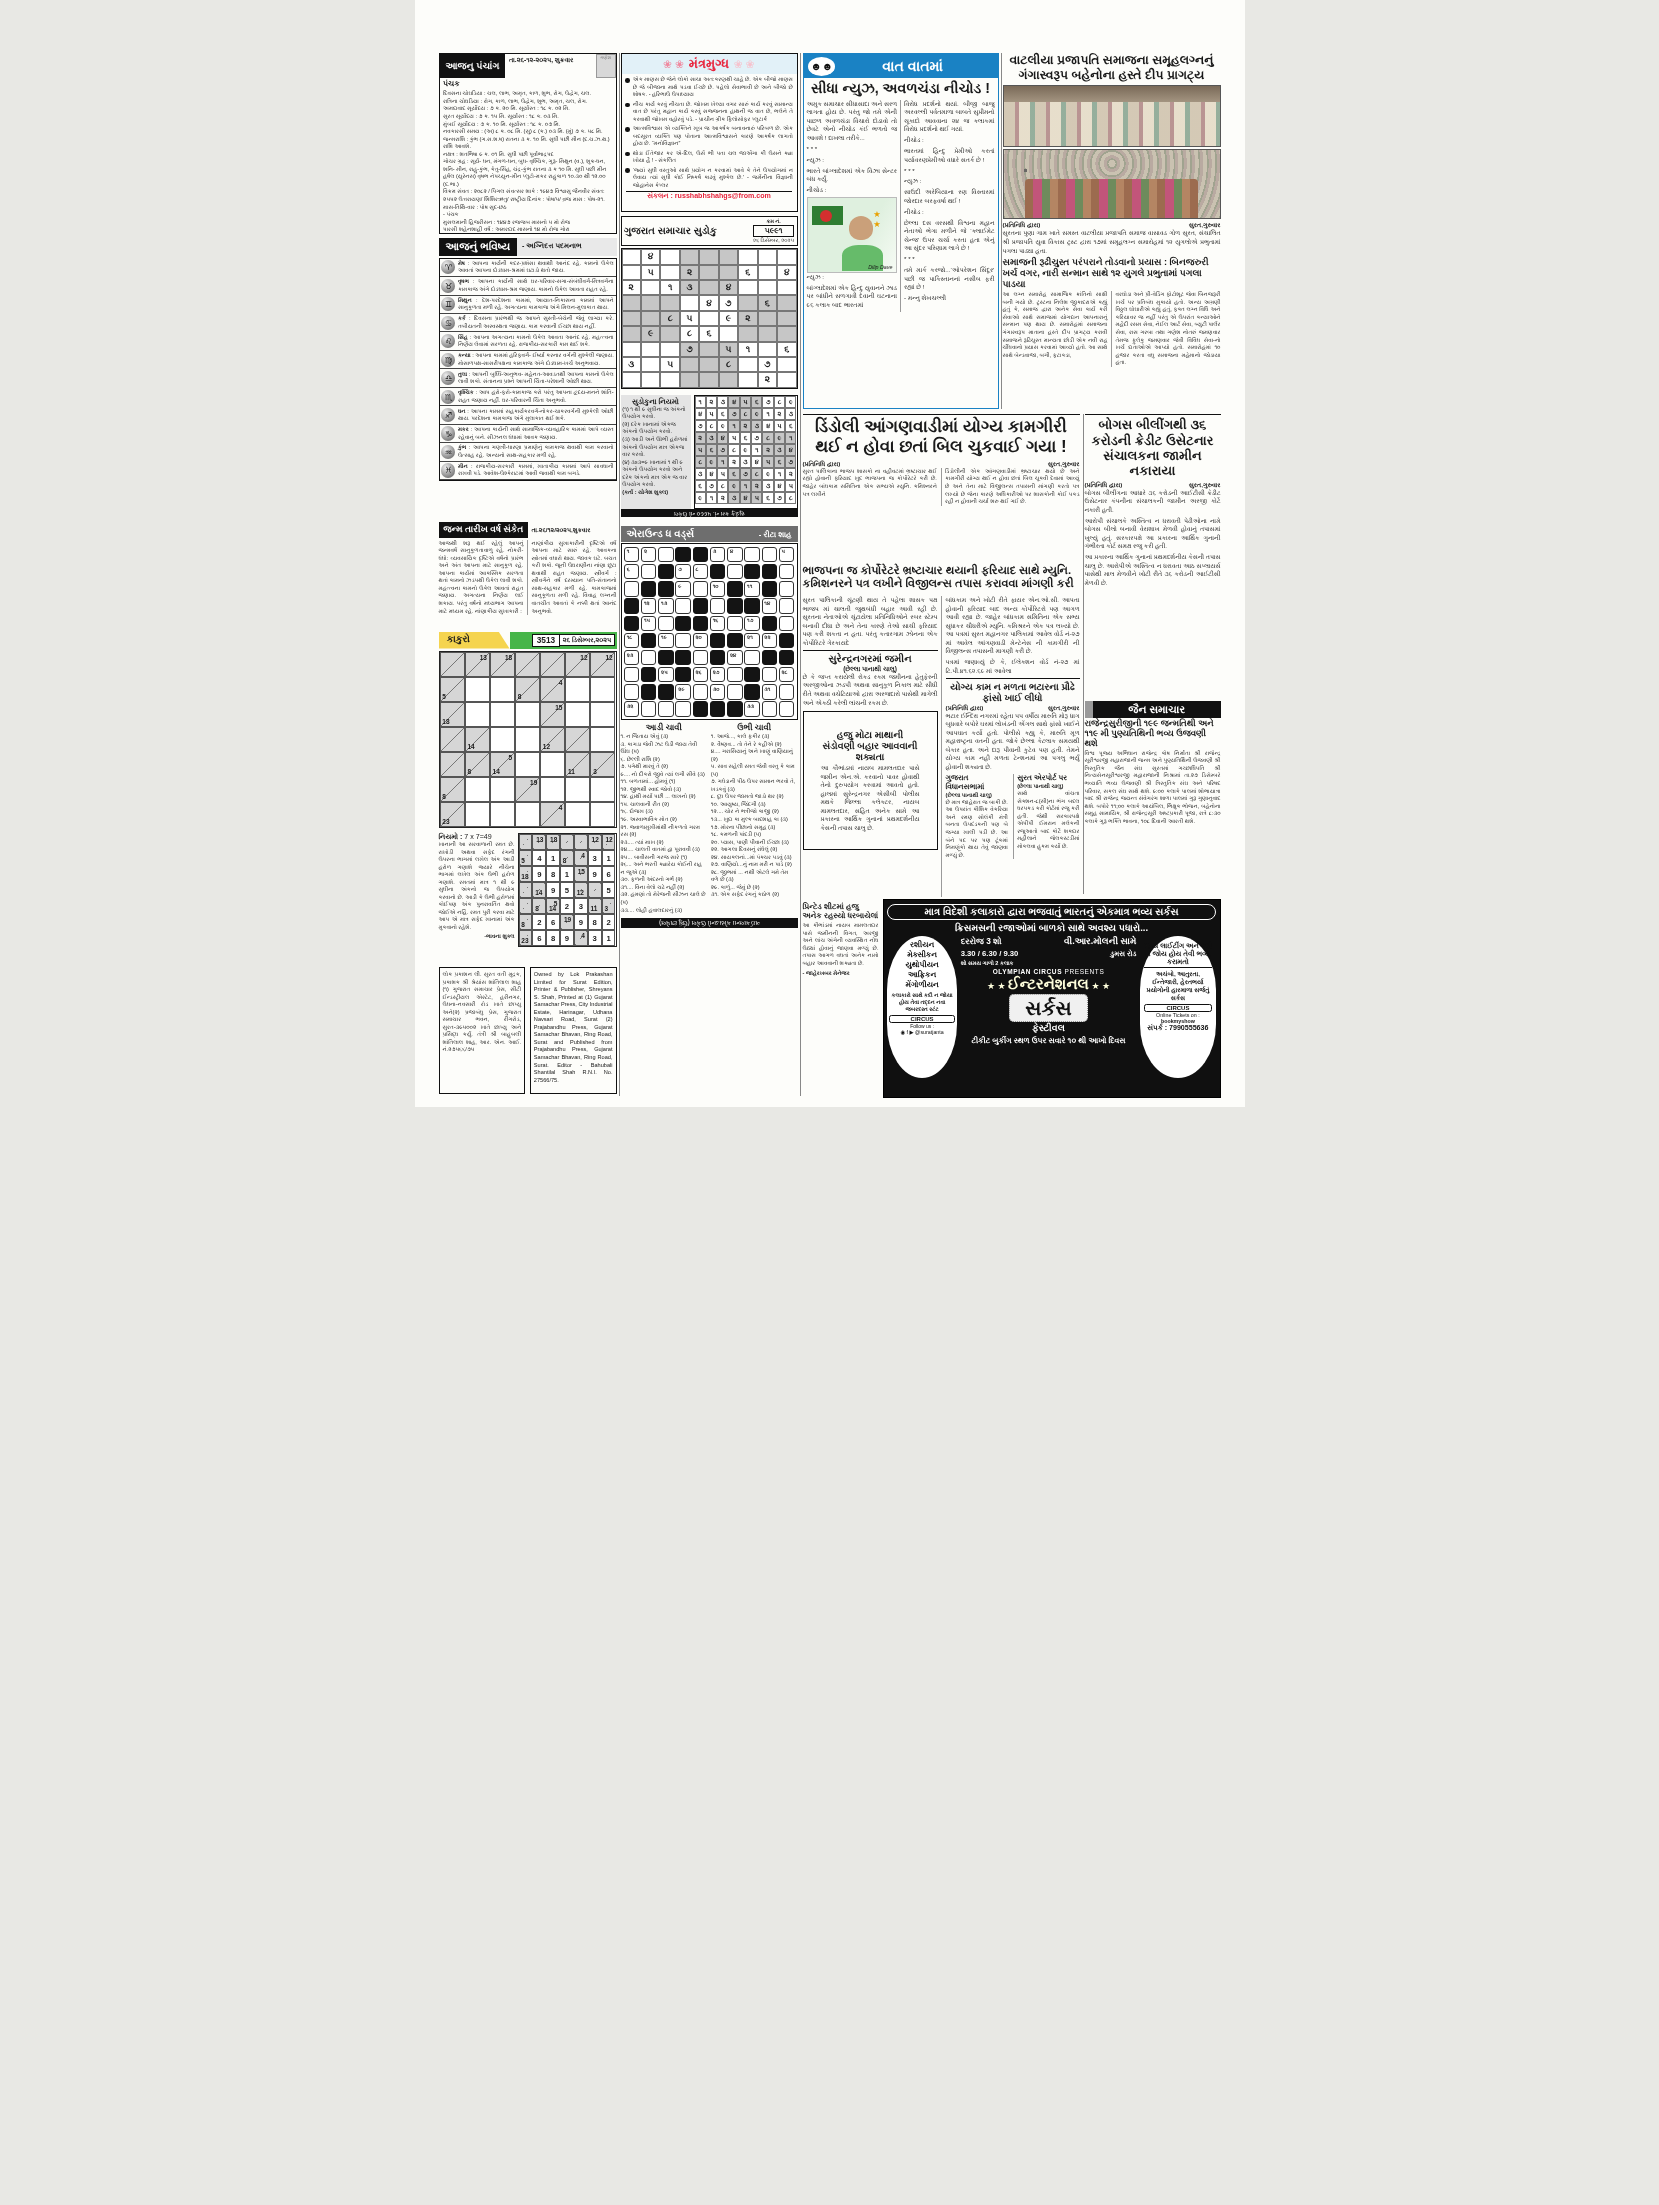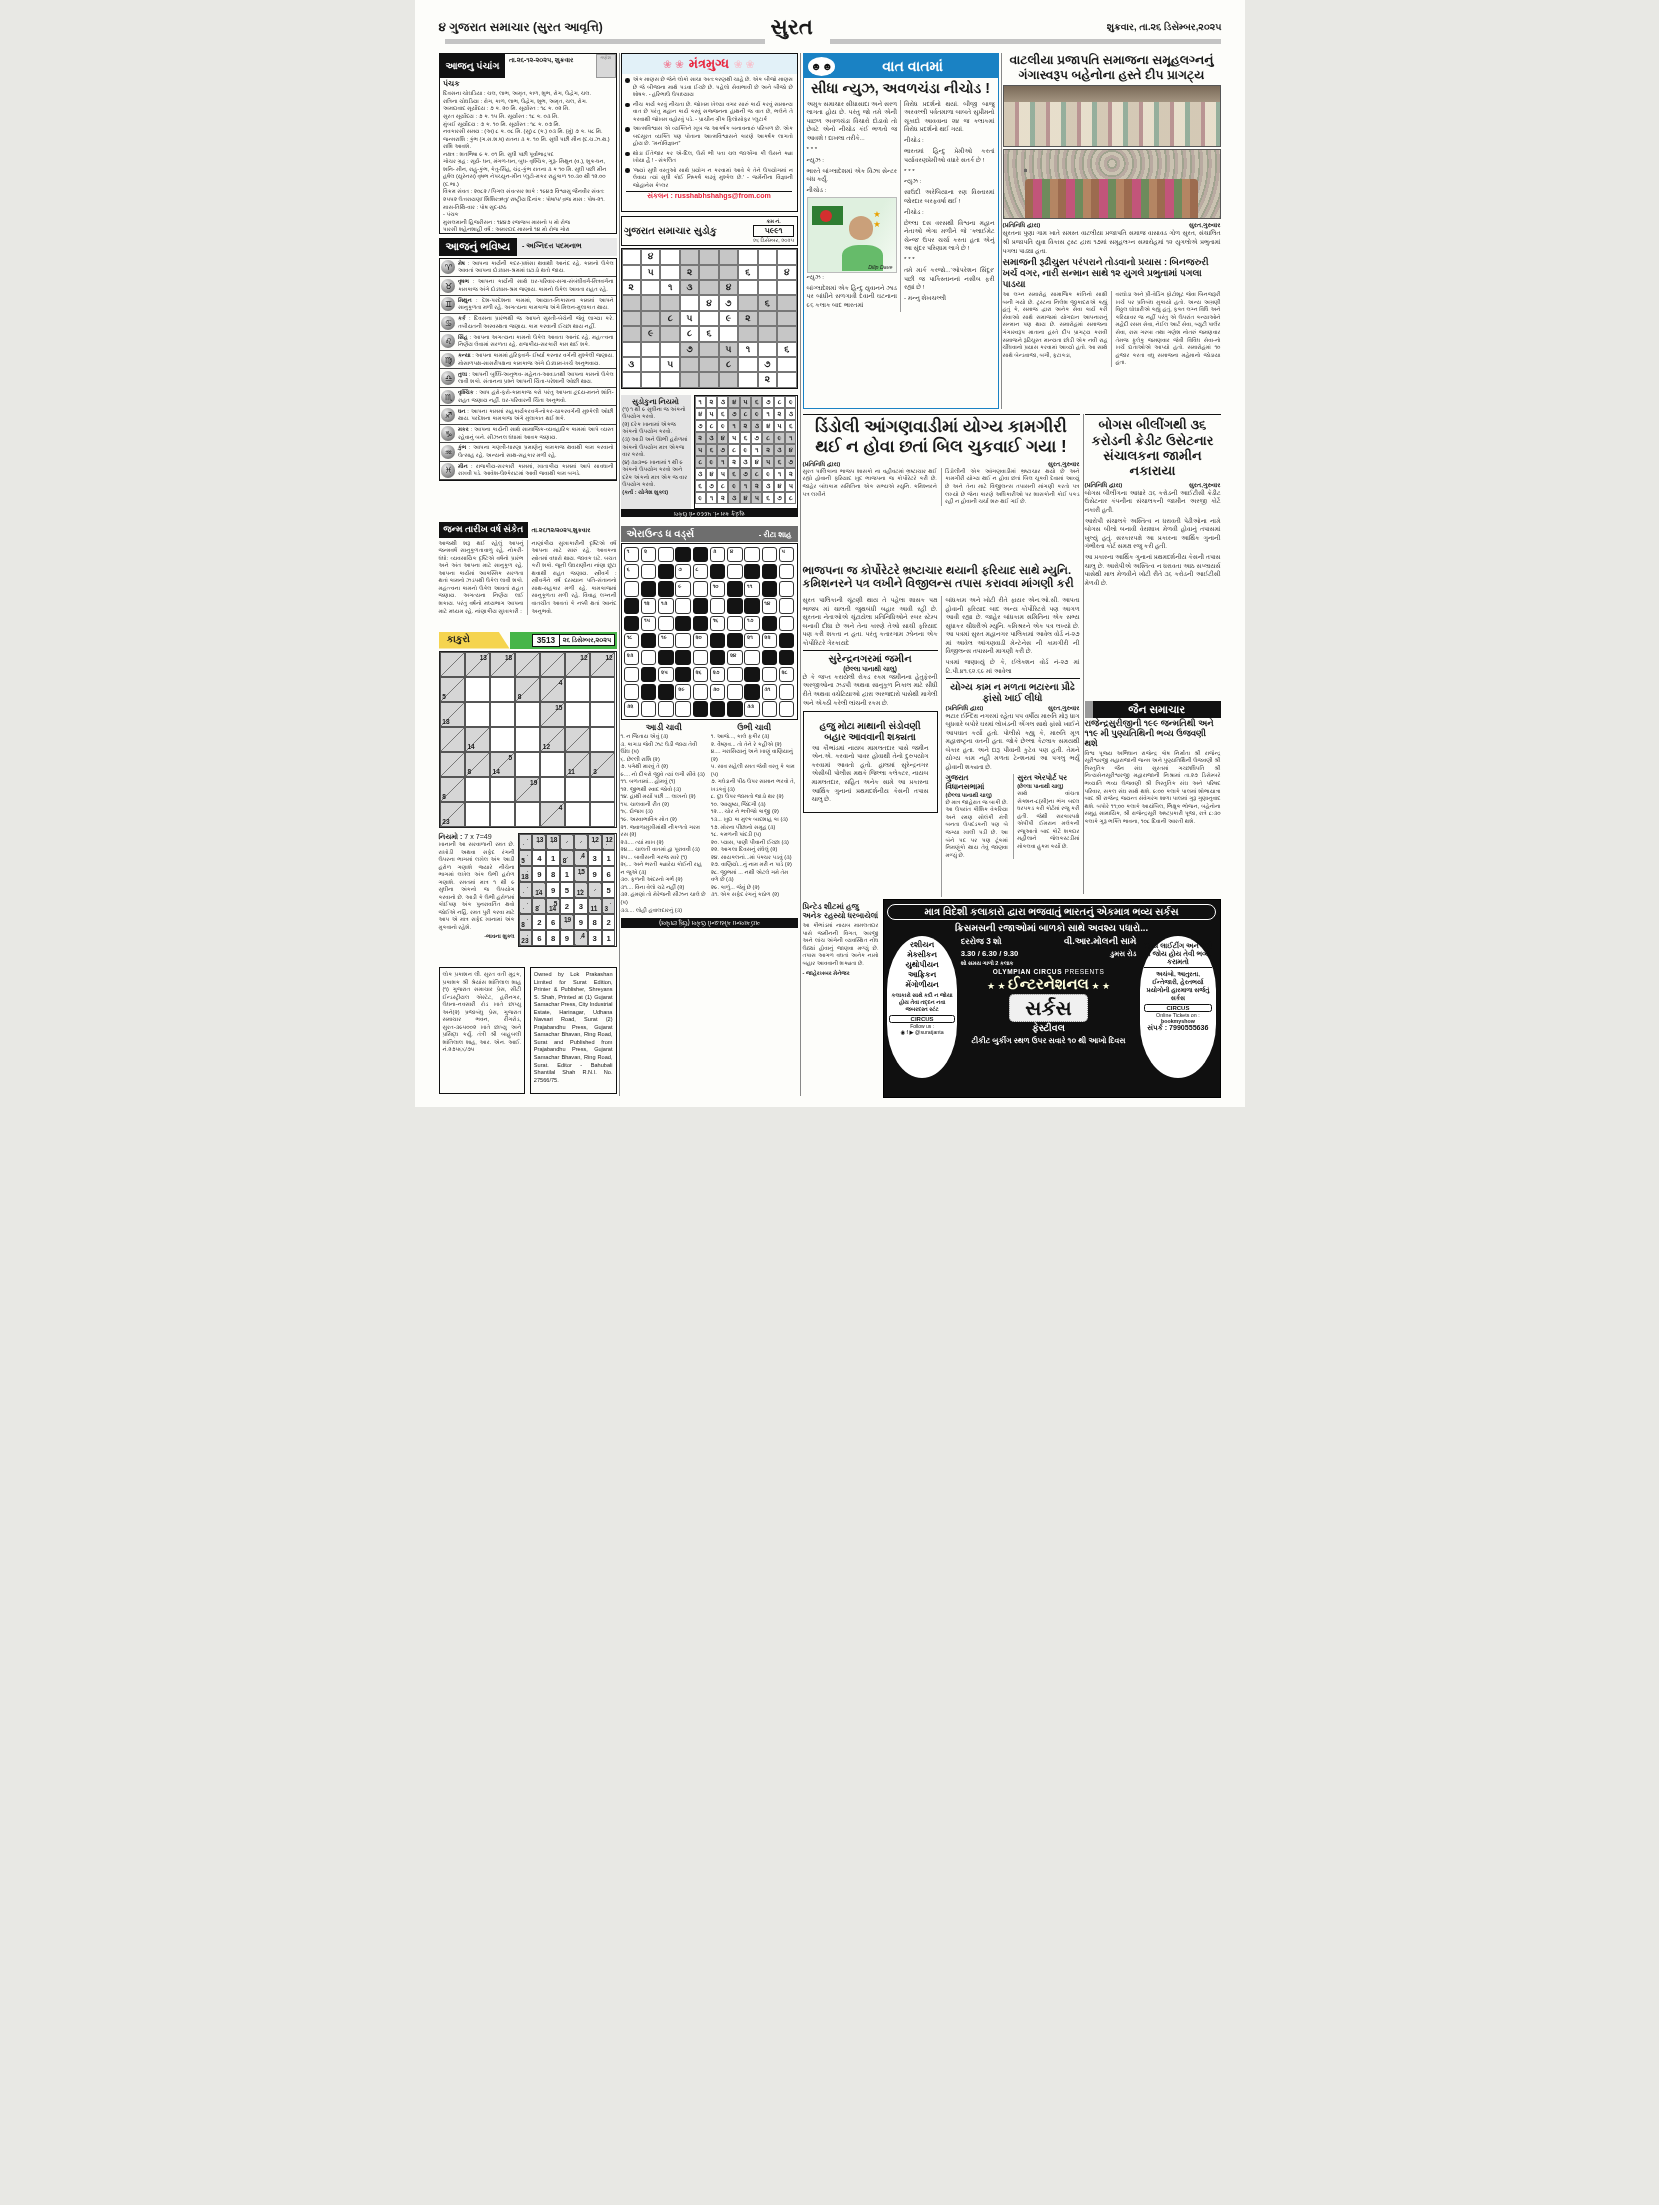--- a/index.html
+++ b/index.html
@@ -41,27 +41,20 @@
   .cw .n{position:absolute;top:0.6px;left:1.8px;font-size:5.3px;font-weight:bold;}
   .photo{background:#b9b2a6;position:relative;overflow:hidden;}
   .oval{background:#fff;color:#111;border-radius:50%/38%;text-align:center;}
   .invert{transform:rotate(180deg);display:inline-block;}
 </style>
 </head>
 <body>
 
 <div class="page">
 
-  <div class="abs" style="left:24px;top:15.4px;width:783px;height:27px;">
-    <span class="abs" style="left:0;top:4.7px;font-size:12px;font-weight:bold;">૪ ગુજરાત સમાચાર (સુરત આવૃત્તિ)</span>
-    <span class="abs" style="left:332px;top:0;font-size:21.3px;font-weight:bold;">સુરત</span>
-    <span class="abs" style="right:0;top:6px;font-size:9.5px;font-weight:bold;">શુક્રવાર, તા.૨૬ ડિસેમ્બર,૨૦૨૫</span>
-    <div class="abs gbar" style="left:6px;top:24px;width:320px;"></div>
-    <div class="abs gbar" style="left:391px;top:24px;width:391px;"></div>
-  </div>
 
   <div class="abs bx" style="left:24px;top:53px;width:178px;height:181px;">
     <div style="display:flex;">
       <div class="sechead" style="padding:1.8px 6px;font-size:9.5px;flex:0 0 auto;">આજનુ પંચાંગ</div>
       <div style="padding:2.4px 3.6px;font-size:6.5px;font-weight:bold;">તા.૨૬-૧૨-૨૦૨૫,  શુક્રવાર</div>
       <div style="margin-left:auto;width:20px;height:24px;background:#d8d8d8;border:0.6px solid #999;font-size:4.7px;text-align:center;color:#777;">ગણેશ</div>
     </div>
     <div style="padding:1.2px 3.6px;font-weight:bold;font-size:7.7px;">પંચક</div>
     <div class="tiny" style="padding:0 3.6px;">
 
@@ -942,21 +935,21 @@
 
   <div class="abs" style="left:388px;top:596px;width:135px;height:301px;">
     <div class="small body-gu">
 
     <p>સુરત પાલિકાની ચૂંટણી થાય તે પહેલા શાસક પક્ષ ભાજપ માં ચાલતી જુથબંધી બહાર આવી રહી છે. સુરતના નેતાઓએ ચૂંટાયેલા પ્રતિનિધિઓને રબર સ્ટેમ્પ બનાવી દીધા છે અને તેના કારણે તેઓ સાચી ફરિયાદ પણ કરી શકતા ન હતા. પરંતુ કતારગામ ઝોનના એક કોર્પોરિટરે ગેરકાયદે</p>
       </div>
     <div class="rule" style="margin:2.4px 0;"></div>
     <div class="headline" style="font-size:10px;text-align:center;">સુરેન્દ્રનગરમાં જમીન</div>
     <div style="font-weight:bold;font-size:6.5px;text-align:center;">(છેલ્લા પાનાથી ચાલુ)</div>
     <div class="small" style="text-align:justify;">છે કે જપ્ત કરાયેલી રોકડ રકમ જમીનના હેતુફેરની અરજીઓના ઝડપી અથવા સાનુકૂળ નિકાલ માટે સીધી રીતે અથવા વચેટિયાઓ દ્વારા અરજદારો પાસેથી માગેલી અને એકઠી કરેલી લાંચની રકમ છે.</div>
-    <div class="bx" style="margin-top:3.6px;padding:8px;">
+    <div class="bx" style="margin-top:3.6px;padding:17px;">
       <div class="headline" style="font-size:9.5px;text-align:center;">હજુ મોટા માથાની સંડોવણી બહાર આવવાની શક્યતા</div>
       <div class="small" style="text-align:justify;margin-top:1.8px;">આ કૌભાંડમાં નાયબ મામલતદાર પાસે જમીન એન.એ. કરવાનો પાવર હોવાથી તેનો દુરુપયોગ કરવામાં આવતો હતો. હાલમાં સુરેન્દ્રનગર એસીબી પોલીસ મથકે જિલ્લા કલેક્ટર, નાયબ મામલતદાર, સહિત અનેક સામે આ પ્રકારના આર્થિક ગુનાનાં પ્રથમદર્શનીય કેસની તપાસ ચાલુ છે.</div>
     </div>
   </div>
 
   <div class="abs col-sep" style="left:526px;top:596px;width:139px;height:301px;padding-left:4.1px;">
     <div class="small body-gu">
 
     <p>બાંધકામ અને ખોટી રીતે ફાયર એન.ઓ.સી. આપતા હોવાની ફરિયાદ બાદ અન્ય કોર્પોરિટરો પણ આગળ આવી રહ્યા છે. જાહેર બાંધકામ સમિતિના એક સભ્ય સુધાકર ચૌધરીએ મ્યુનિ. કમિશ્રરને એક પત્ર લખ્યો છે. આ પત્રમાં સુરત મહાનગર પાલિકામાં આવેલ વોર્ડ નં-૨૭ માં આવેલ આંગણવાડી મેન્ટેનેસ ની કામગીરી ની વિજીલન્સ તપાસની માગણી કરી છે.</p>
         <p>પત્રમાં જણાવ્યું છે કે, ઈલેક્શન વોર્ડ નં-૨૭ માં ટિ.પી.૪૧.૬૨.૬૯ માં આવેલા</p>

